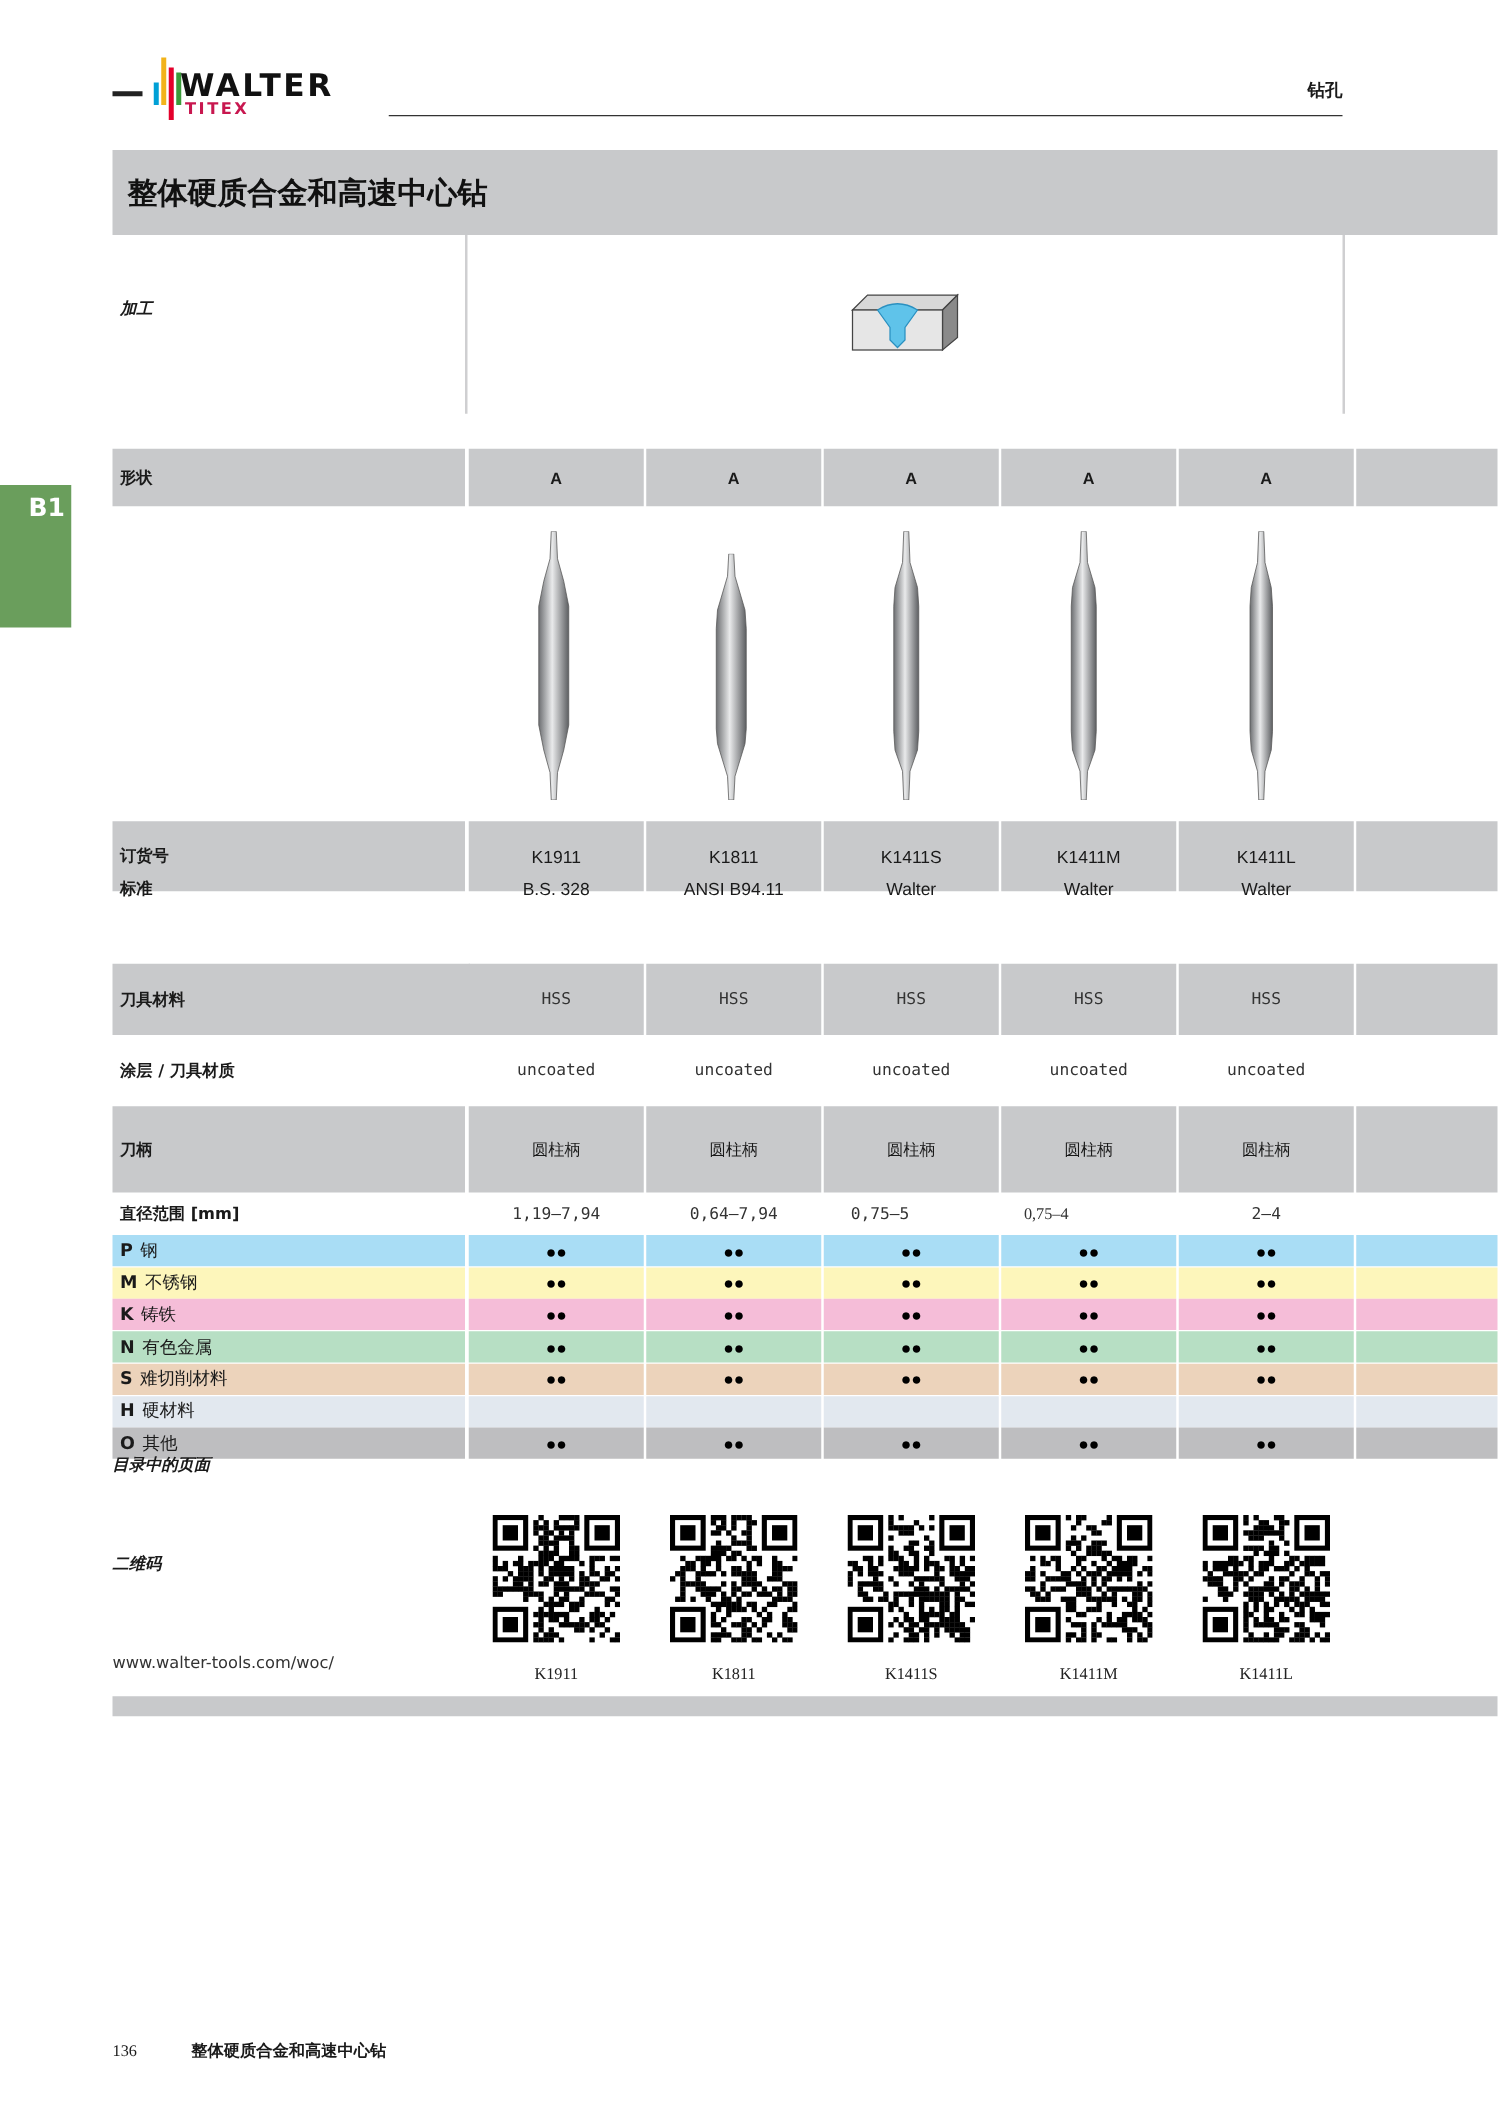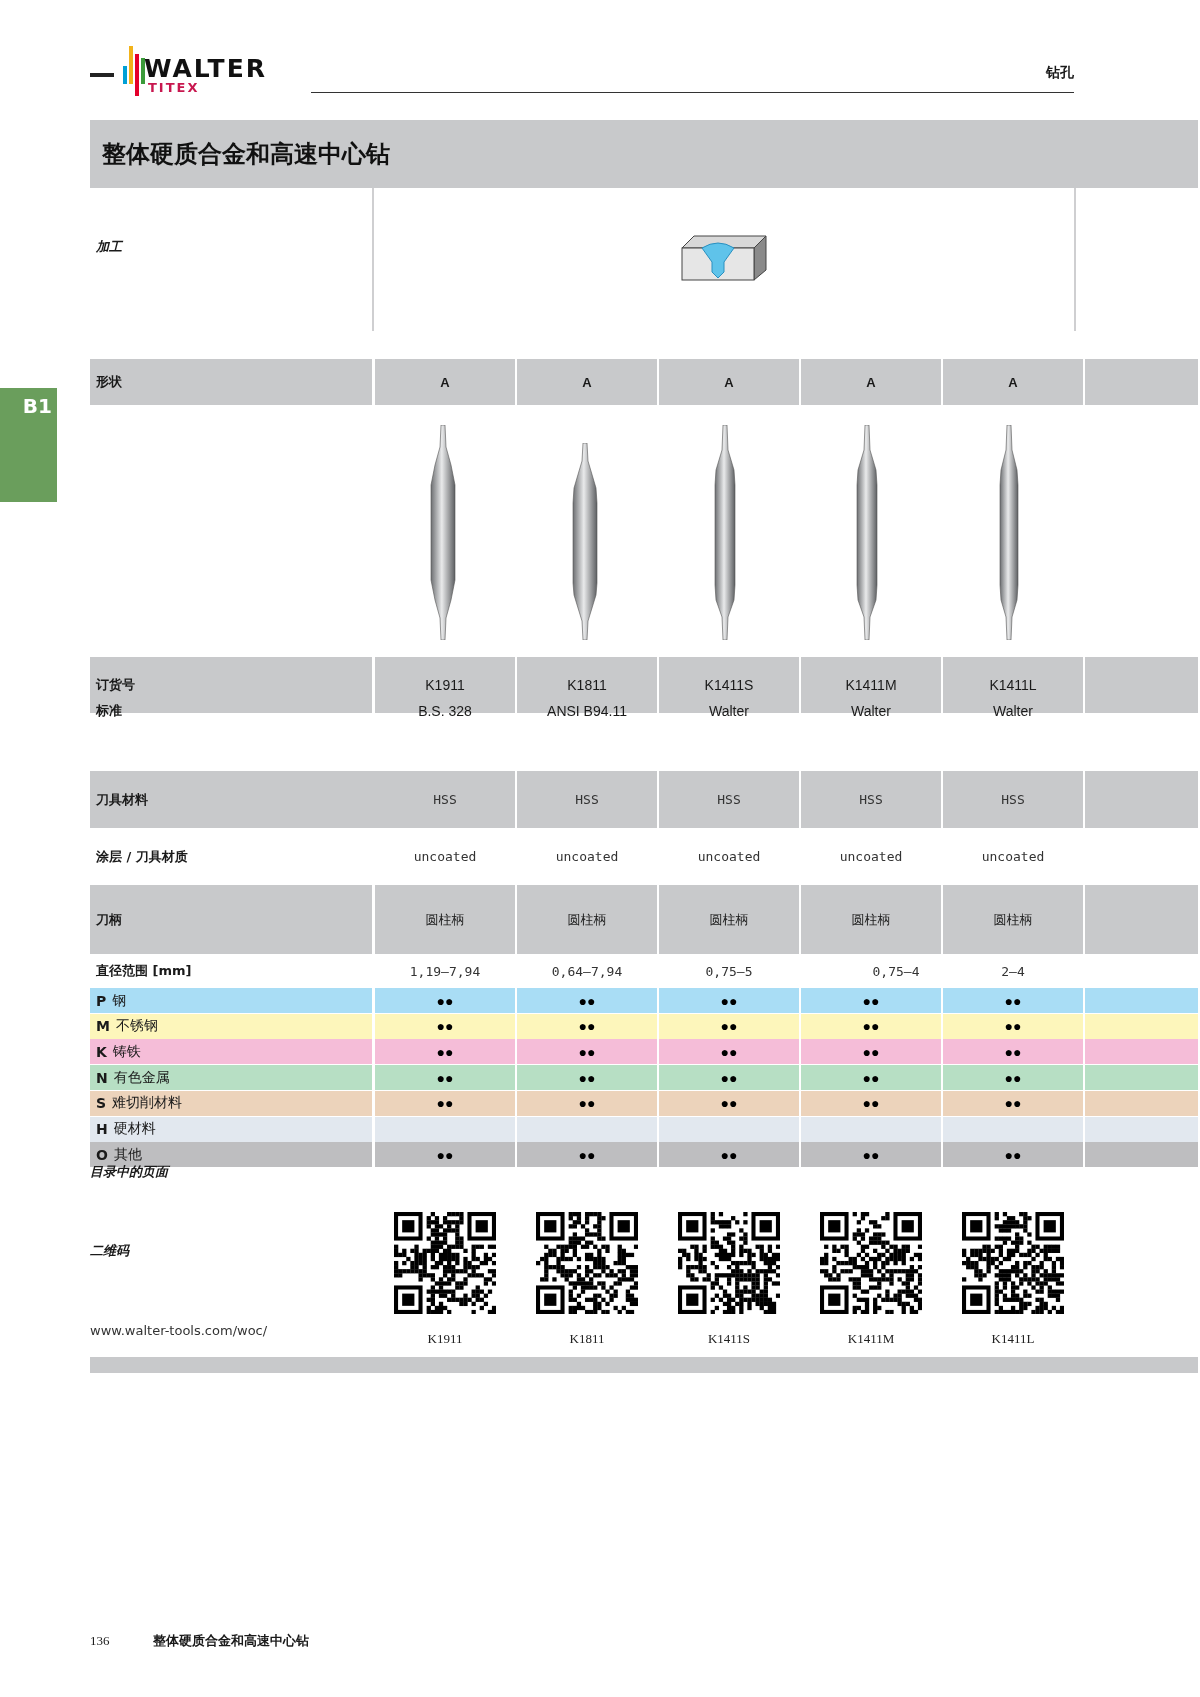--- a/index.html
+++ b/index.html
@@ -147,22 +147,22 @@
   <div class="cell" style="left:569px;width:140px;font-size:13px;">圆柱柄</div>
   <div class="cell" style="left:711px;width:140px;font-size:13px;">圆柱柄</div>
   <div class="cell" style="left:853px;width:140px;font-size:13px;">圆柱柄</div>
   <div class="cell" style="left:995px;width:113px;"></div>
 </div>
 
 <div class="abs row" style="top:954px;height:34px;">
   <div class="cell label" style="left:0;width:282px;">直径范围 [mm]</div>
   <div class="cell cond" style="left:285px;width:140px;">1,19–7,94</div>
   <div class="cell cond" style="left:427px;width:140px;">0,64–7,94</div>
-  <div class="cell cond" style="left:569px;width:140px;">0,75–5</div>
-  <div class="cell cond" style="left:736px;width:140px;">0,75–4</div>
+  <div class="cell cond" style="left:544px;width:140px;">0,75–5</div>
+  <div class="cell cond" style="left:677px;width:140px;font-family:Liberation Serif, serif;">0,75–4</div>
   <div class="cell cond" style="left:853px;width:140px;">2–4</div>
 </div>
 
 <div id="mat-rows">
     <div class="abs row mat-row" style="top: 988px; height: 25px;">
       <div class="cell label" style="left: 0px; width: 282px; background: rgb(169, 221, 245);">
         <span class="mat-letter">P</span>
         <span style="font-weight: normal;">钢</span>
       </div>
       <div class="cell dots" style="left: 285px; width: 140px; background: rgb(169, 221, 245);">●●</div>

